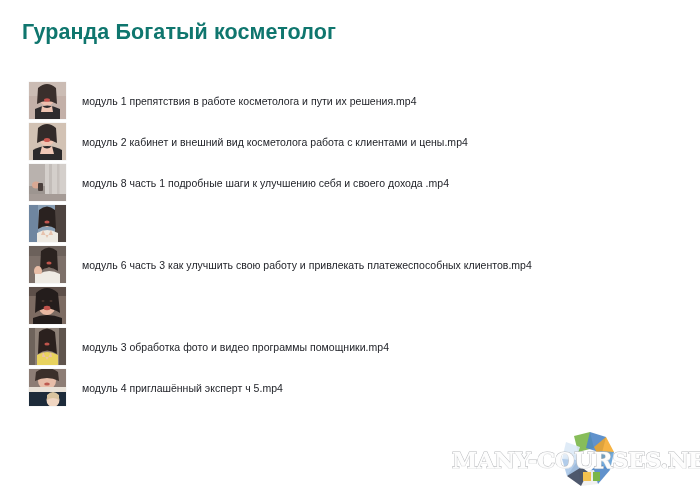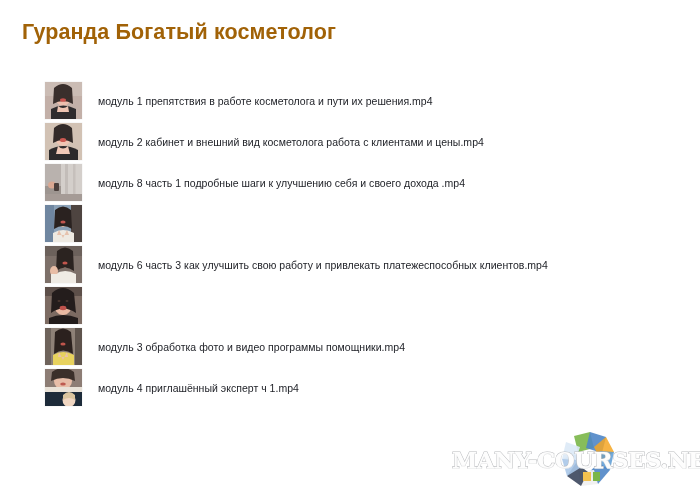--- a/index.html
+++ b/index.html
@@ -15,28 +15,28 @@
     font-family: "Liberation Sans", sans-serif;
     -webkit-font-smoothing: antialiased;
   }
 
   .page-title {
     position: absolute;
     left: 22px;
     top: 20px;
     font-size: 21.5px;
     font-weight: bold;
-    color: #a16207;
+    color: #0f766e;
     letter-spacing: 0.1px;
     white-space: nowrap;
   }
 
   .file-list {
     position: absolute;
-    left: 16px;
+    left: 0;
     top: 80px;
     width: 640px;
   }
 
   .file-row {
     position: relative;
     height: 41px;
     display: flex;
     align-items: center;
   }
@@ -213,21 +213,21 @@
         <rect width="37" height="18" fill="#8d7d75"></rect>
         <ellipse cx="18" cy="12" rx="9" ry="9" fill="#e7bda8"></ellipse>
         <path d="M7 3 Q18 -5 29 3 L30 12 Q18 6 6 12 Z" fill="#3b2f2a"></path>
         <ellipse cx="18" cy="15" rx="2.8" ry="1.6" fill="#bd5a50"></ellipse>
         <rect y="18" width="37" height="19" fill="#1d2b3a"></rect>
         <rect y="18" width="37" height="5" fill="#e9e2d8"></rect>
         <ellipse cx="24" cy="31" rx="6.5" ry="7" fill="#f0d6c2"></ellipse>
         <path d="M18 26 Q24 20 30 26 L30 31 Q24 27 18 31 Z" fill="#d9c49f"></path>
       </svg>
     </div>
-    <div class="file-label">модуль 4 приглашённый эксперт ч 1.mp4</div>
+    <div class="file-label">модуль 4 приглашённый эксперт ч 5.mp4</div>
   </div>
 
 </div>
 
 <div class="watermark">
   <svg class="wm-badge" viewBox="0 0 66 66">
     <g>
       <path d="M18 8 L34 4 L38 20 L22 24 Z" fill="#7ab648" opacity="0.9"></path>
       <path d="M34 4 L50 9 L46 25 L30 20 Z" fill="#4f86c6" opacity="0.9"></path>
       <path d="M50 9 L58 24 L45 33 L38 19 Z" fill="#f5a623" opacity="0.85"></path>

